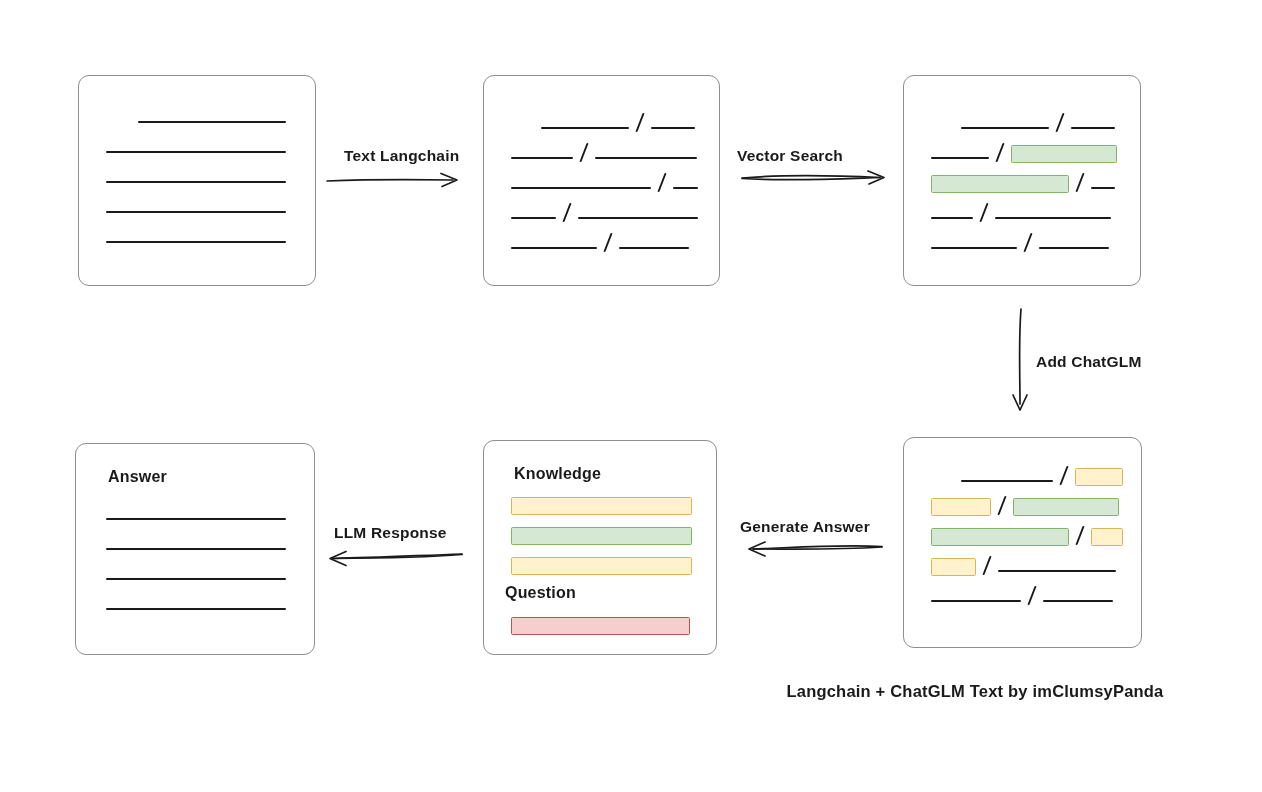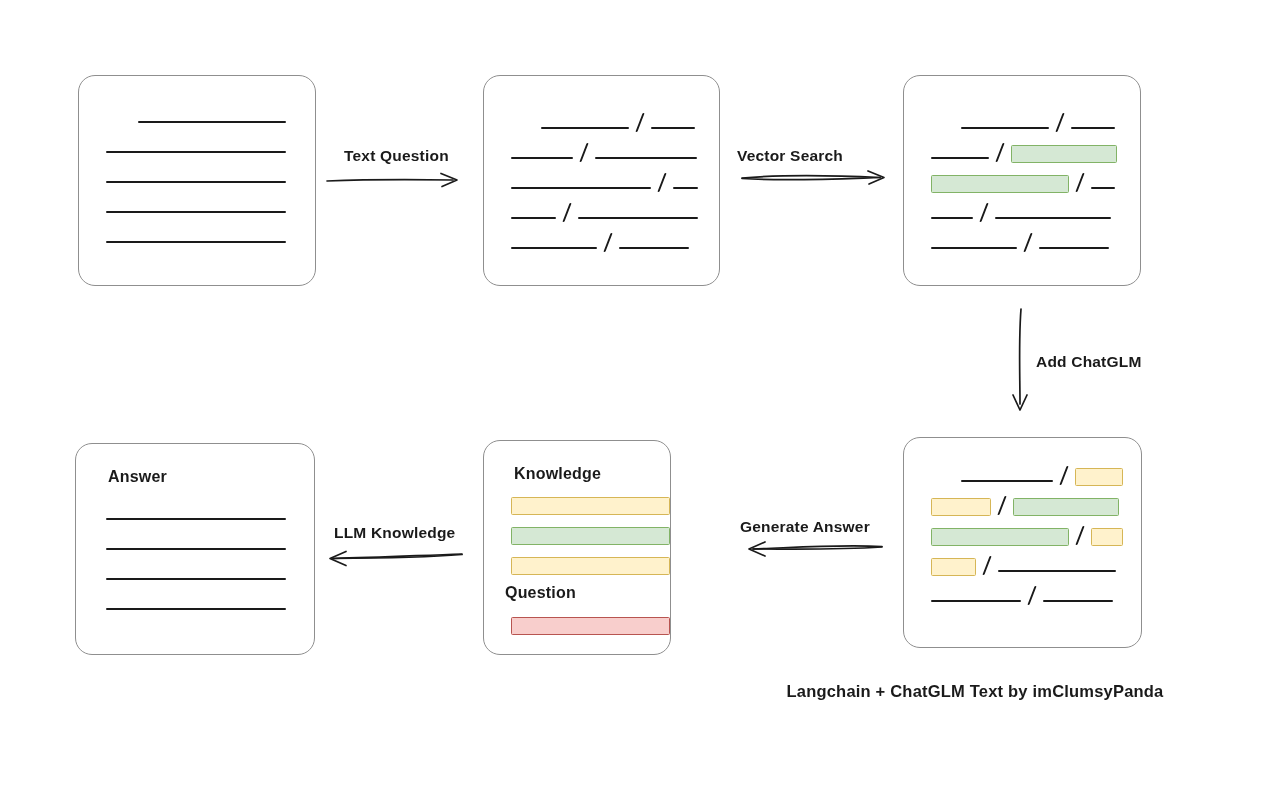--- a/index.html
+++ b/index.html
@@ -3,21 +3,21 @@
 <meta charset="utf-8">
 <style>
   html,body { margin:0; padding:0; background:#ffffff; }
   #canvas {
     position:relative; width:1262px; height:792px; background:#ffffff;
     font-family:"Liberation Sans","DejaVu Sans",sans-serif; color:var(--line,#1a1a1a);
     overflow:hidden;
   }
   .node {
     position:absolute; background:#ffffff; box-sizing:border-box;
-    border:1.4px solid var(--box_border); border-radius:17px;
+    border:1.4px solid var(--box_border); border-radius:11px;
   }
   .seg-rows { position:absolute; left:0; right:0; }
   .seg-row { display:flex; align-items:flex-end; height:30px; }
   .seg-line { height:0; border-bottom:2px solid var(--line); margin-bottom:5px; border-radius:1px; }
   .seg-slash {
     width:2.2px; height:19px; background:var(--line);
     transform:skewX(-21deg); margin:0 10px 2px 10px; border-radius:1px; flex:none;
   }
   .seg-box { height:16px; margin-bottom:1px; border:1.6px solid; border-radius:1.5px; box-sizing:content-box; }
   .seg-green  { background:var(--green_fill);  border-color:var(--green_border); }
@@ -140,21 +140,21 @@
           <div class="seg-line" style="width: 118px;"></div>
         </div>
         <div class="seg-row" style="margin-left: 27px;">
           <div class="seg-line" style="width: 90px;"></div>
           <div class="seg-slash"></div>
           <div class="seg-line" style="width: 70px;"></div>
         </div>
       </div>
   </div>
 
-  <div class="node" style="left:483px; top:440px; width:188px; height:215px;">
+  <div class="node" style="left:483px; top:440px; width:234px; height:215px;">
     <div class="node-label" style="left:30px; top:24px;">Knowledge</div>
     <div class="seg-rows" style="top:45px;">
         <div class="seg-row" style="margin-left: 27px;">
           <div class="seg-box seg-yellow" style="width: 179px;"></div>
         </div>
         <div class="seg-row" style="margin-left: 27px;">
           <div class="seg-box seg-green" style="width: 179px;"></div>
         </div>
         <div class="seg-row" style="margin-left: 27px;">
           <div class="seg-box seg-yellow" style="width: 179px;"></div>
@@ -179,21 +179,21 @@
         </div>
         <div class="seg-row" style="margin-left: 30px;">
           <div class="seg-line" style="width: 180px;"></div>
         </div>
         <div class="seg-row" style="margin-left: 30px;">
           <div class="seg-line" style="width: 180px;"></div>
         </div>
       </div>
   </div>
 
-  <div class="arrow-label" style="left:344px; top:147px;">Text Question</div>
+  <div class="arrow-label" style="left:344px; top:147px;">Text Langchain</div>
   <svg class="arrow-svg" style="left:324px; top:170px;" width="146" height="22">
     <path d="M3,11 C40,9.5 95,9.5 129,10"></path>
     <polyline points="117,3.5 133,10 118,16.5"></polyline>
   </svg>
 
   <div class="arrow-label" style="left:737px; top:147px;">Vector Search</div>
   <svg class="arrow-svg" style="left:738px; top:168px;" width="158" height="22">
     <path d="M4,10 C50,6 110,8 142,9.5"></path>
     <path d="M4,10.5 C50,13.5 110,10.5 142,9.5"></path>
     <polyline points="130,3 146,9.5 131,16"></polyline>
@@ -205,21 +205,21 @@
     <polyline points="5,89 12,104 19,89"></polyline>
   </svg>
 
   <div class="arrow-label" style="left:740px; top:518px;">Generate Answer</div>
   <svg class="arrow-svg" style="left:736px; top:538px;" width="150" height="22">
     <path d="M146,8.5 C100,6.5 60,9.5 17,11"></path>
     <path d="M146,9 C100,12 60,11 17,11"></path>
     <polyline points="29,4 13,11 29,18"></polyline>
   </svg>
 
-  <div class="arrow-label" style="left:334px; top:524px;">LLM Knowledge</div>
+  <div class="arrow-label" style="left:334px; top:524px;">LLM Response</div>
   <svg class="arrow-svg" style="left:318px; top:547px;" width="148" height="22">
     <path d="M144,7 C100,8.5 60,10.5 15,11.5"></path>
     <path d="M144,7.5 C104,11 60,11.3 15,11.5"></path>
     <polyline points="28,4.5 12,11.5 28,18.5"></polyline>
   </svg>
 
   <div id="caption">Langchain + ChatGLM Text by imClumsyPanda</div>
 
 </div>
 

